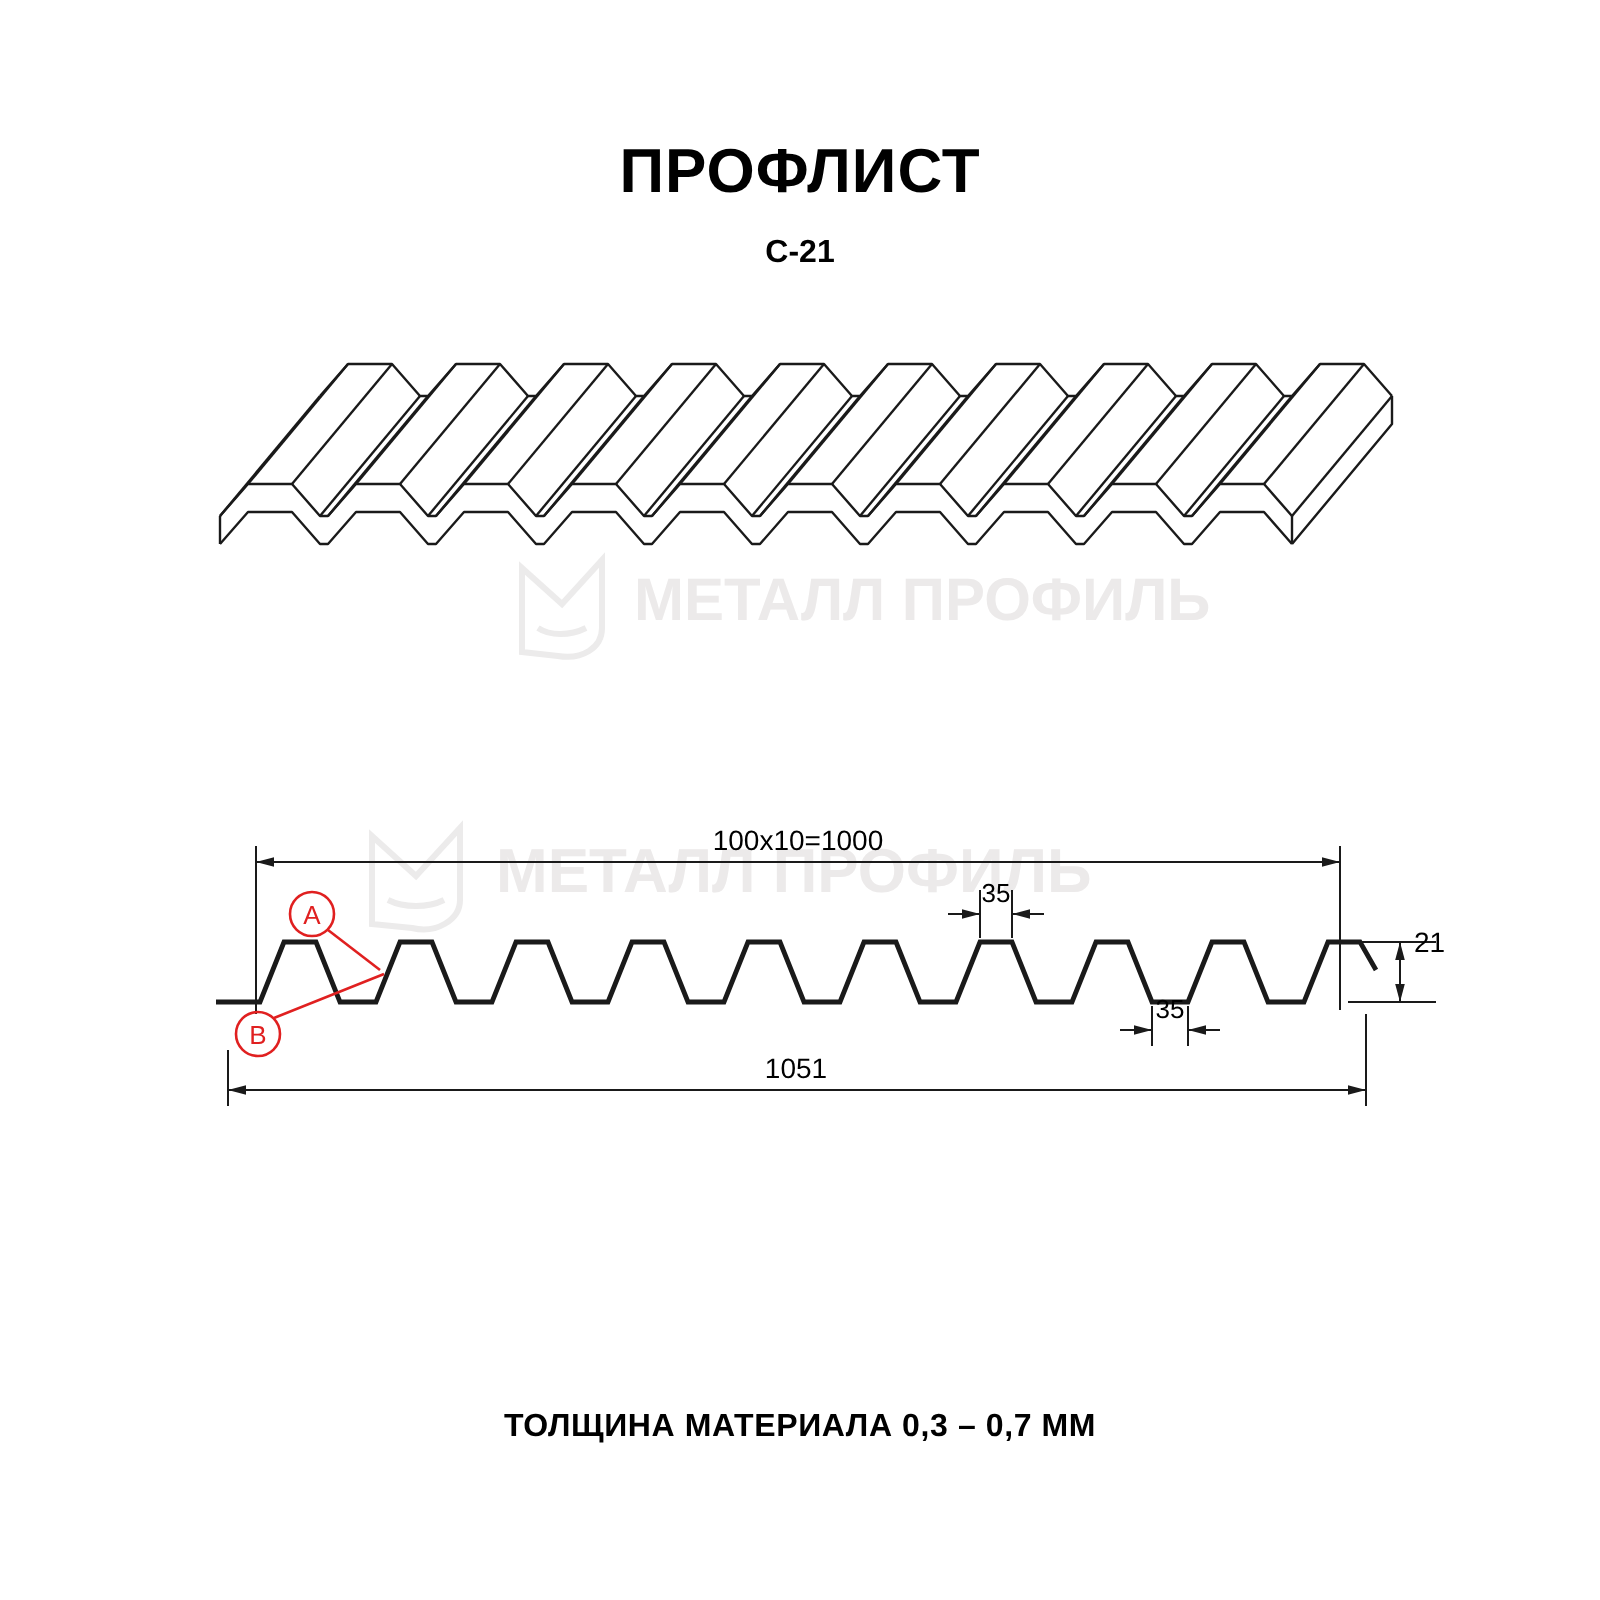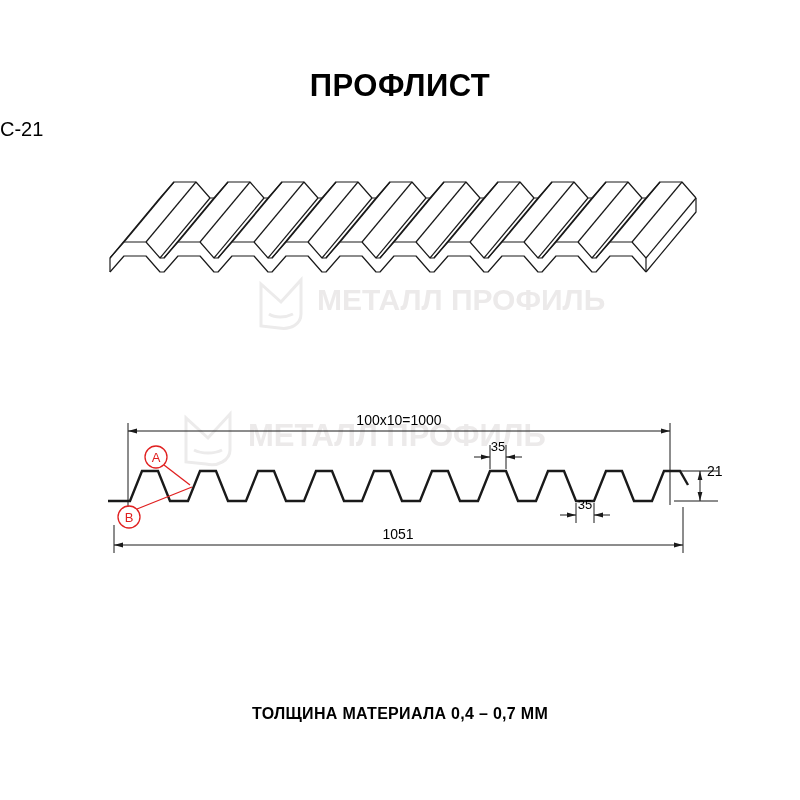--- a/index.html
+++ b/index.html
@@ -28,23 +28,23 @@
     text-align: center;
     font-size: 31px;
     font-weight: bold;
     letter-spacing: 0.5px;
   }
   .subtitle {
     position: absolute;
     top: 118px;
     left: 0;
     width: 800px;
-    text-align: left;
-    font-size: 20px;
-    font-weight: normal;
+    text-align: center;
+    font-size: 16px;
+    font-weight: bold;
   }
   .footer {
     position: absolute;
     top: 705px;
     left: 0;
     width: 800px;
     text-align: center;
     font-size: 16px;
     font-weight: bold;
     letter-spacing: 0.3px;
@@ -233,15 +233,15 @@
       <text x="86" y="57" font-size="13" text-anchor="middle" fill="#e02020">A</text>
 
       <g stroke="#e02020" fill="none" stroke-width="1.3">
         <circle cx="59" cy="112" r="11"></circle>
         <path d="M67 104 L122 82"></path>
       </g>
       <text x="59" y="117" font-size="13" text-anchor="middle" fill="#e02020">B</text>
     </svg>
   </div>
 
-  <div class="footer">ТОЛЩИНА МАТЕРИАЛА 0,4 – 0,7 ММ</div>
+  <div class="footer">ТОЛЩИНА МАТЕРИАЛА 0,3 – 0,7 ММ</div>
 
 </div>
 
 </body></html>

